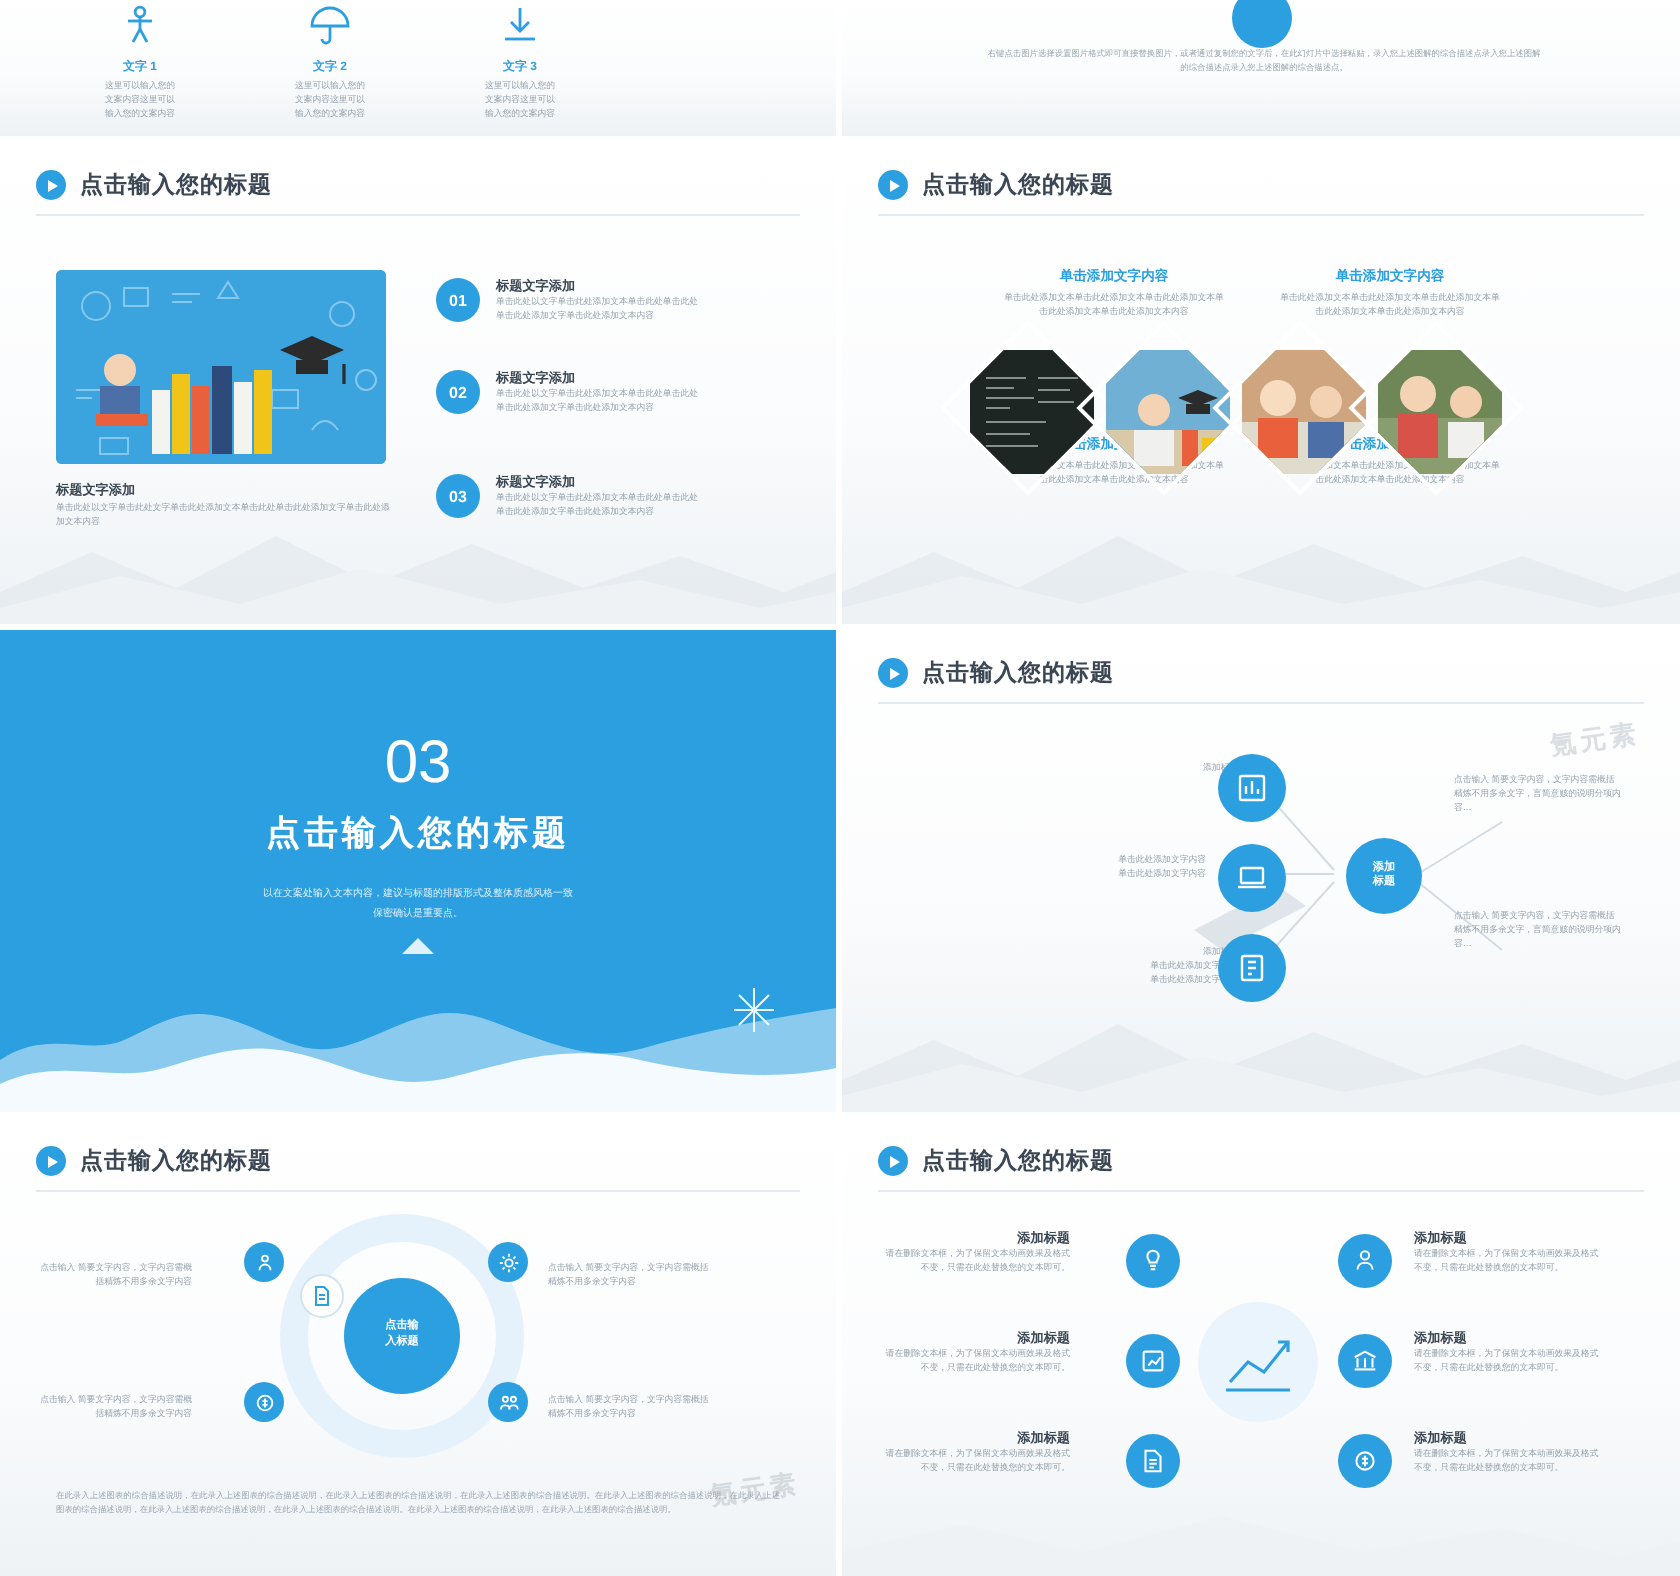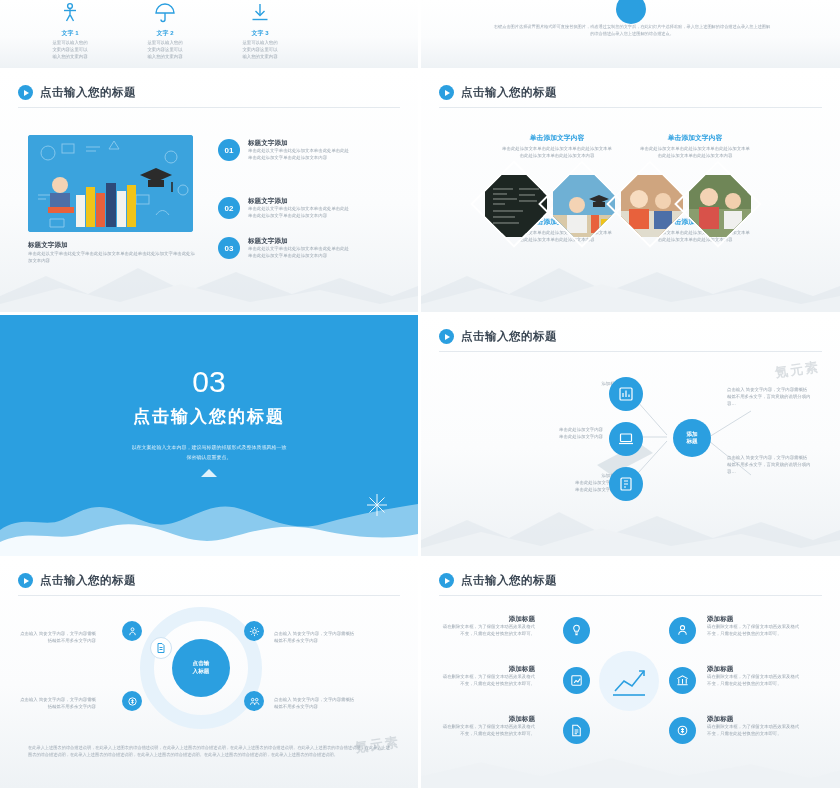--- a/index.html
+++ b/index.html
@@ -234,21 +234,21 @@
     <div class="tiny" style="position:absolute;left:28px;top:180px;width:168px;">单击此处以文字单击此处文字单击此处添加文本单击此处单击此处添加文字单击此处添加文本内容</div>
 
     <div class="num-row" style="left:218px;top:68px;">
       <div class="num-circ">01</div>
       <div>
         <div class="lbl-b">标题文字添加</div>
         <div class="tiny" style="white-space:pre-line;width:148px;">单击此处以文字单击此处添加文本单击此处单击此处
 单击此处添加文字单击此处添加文本内容</div>
       </div>
     </div>
-    <div class="num-row" style="left:218px;top:126px;">
+    <div class="num-row" style="left:218px;top:114px;">
       <div class="num-circ">02</div>
       <div>
         <div class="lbl-b">标题文字添加</div>
         <div class="tiny" style="white-space:pre-line;width:148px;">单击此处以文字单击此处添加文本单击此处单击此处
 单击此处添加文字单击此处添加文本内容</div>
       </div>
     </div>
     <div class="num-row" style="left:218px;top:166px;">
       <div class="num-circ">03</div>
       <div>

